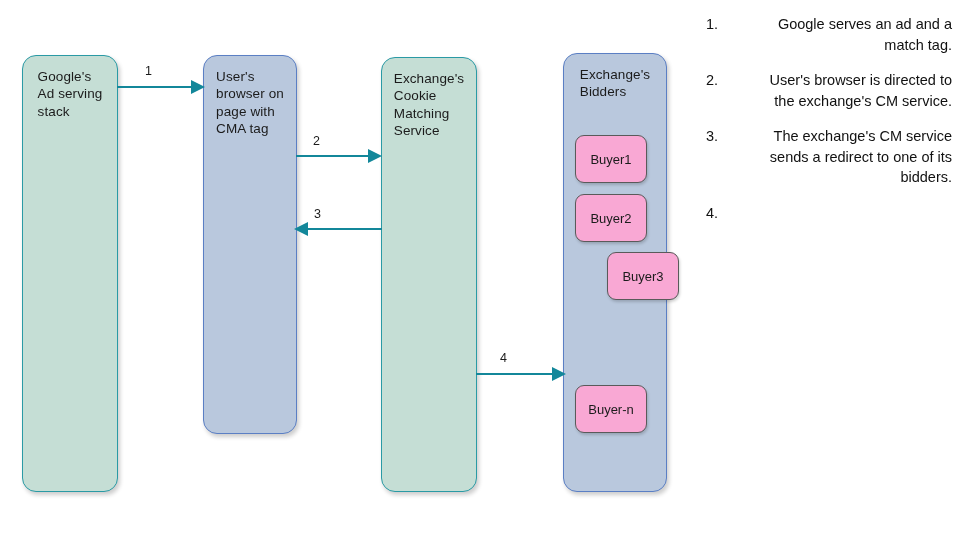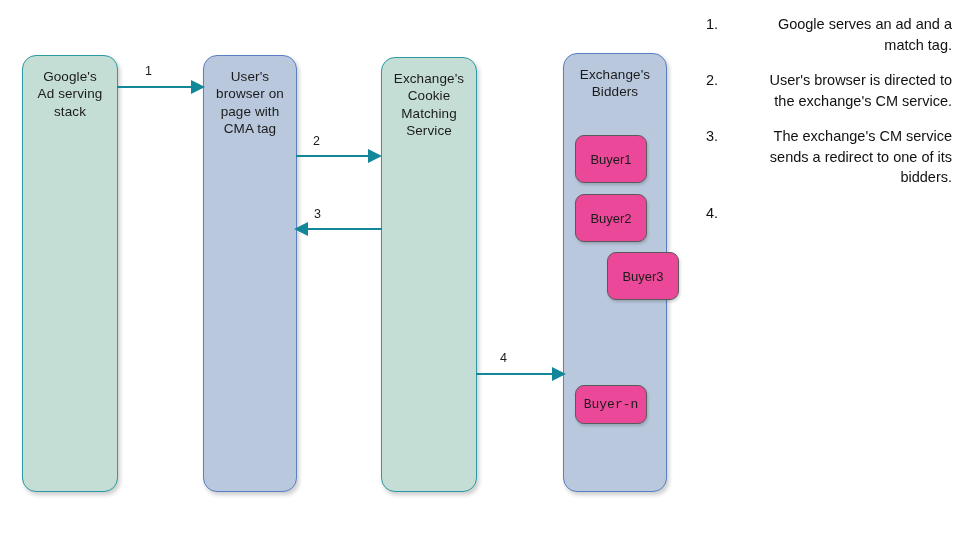--- a/index.html
+++ b/index.html
@@ -17,21 +17,21 @@
   }
 
   
   .proc-box {
     position: absolute;
     box-sizing: border-box;
     border-radius: 14px;
     display: flex;
     justify-content: center;
     align-items: flex-start;
-    text-align: center;
+    text-align: left;
     line-height: 1.28;
     color: #1b1b1b;
     box-shadow: 2px 3px 4px rgba(0,0,0,0.20);
   }
   .proc-box .box-label {
     display: block;
     padding-top: 12px;
     font-size: 13.5px;
     white-space: pre-line;
     letter-spacing: .1px;
@@ -42,21 +42,21 @@
   }
   .blue {
     background: #b9c8dd;
     border: 1.2px solid #5b7fc4;
   }
 
   
   .buyer-box {
     position: absolute;
     box-sizing: border-box;
-    background: #ec4899;
+    background: #f9a8d4;
     border: 1.1px solid #5a5a5a;
     border-radius: 9px;
     display: flex;
     align-items: center;
     justify-content: center;
     font-size: 13px;
     color: #1b1b1b;
     box-shadow: 1px 2px 3px rgba(0,0,0,0.18);
   }
 
@@ -111,21 +111,21 @@
 <body>
 
 <div id="canvas">
 
   <div class="proc-box green" style="left:22px; top:55px; width:96px; height:437px;">
     <span class="box-label">Google's
 Ad serving
 stack</span>
   </div>
 
-  <div class="proc-box blue" style="left:203px; top:55px; width:94px; height:437px;">
+  <div class="proc-box blue" style="left:203px; top:55px; width:94px; height:379px;">
     <span class="box-label">User's
 browser on
 page with
 CMA tag</span>
   </div>
 
   <div class="proc-box green" style="left:381px; top:57px; width:96px; height:435px;">
     <span class="box-label">Exchange's
 Cookie
 Matching
@@ -139,21 +139,21 @@
 
   <div class="buyer-box" style="left:575px; top:135px; width:72px; height:48px;">
     <span>Buyer1</span>
   </div>
   <div class="buyer-box" style="left:575px; top:194px; width:72px; height:48px;">
     <span>Buyer2</span>
   </div>
   <div class="buyer-box" style="left:607px; top:252px; width:72px; height:48px;">
     <span>Buyer3</span>
   </div>
-  <div class="buyer-box" style="left:575px; top:385px; width:72px; height:39px;font-family:Liberation Mono, monospace;">
+  <div class="buyer-box" style="left:575px; top:385px; width:72px; height:48px;">
     <span>Buyer-n</span>
   </div>
 
   <svg class="arrow-svg" style="left:117px; top:78px;" width="88" height="18" viewBox="0 0 88 18">
     <line class="arrow-line" x1="0" y1="9" x2="74" y2="9"></line>
     <polygon class="arrow-head" points="74,2 88,9 74,16"></polygon>
   </svg>
   <div class="arrow-label" style="left:145px; top:64px;">1</div>
 
   <svg class="arrow-svg" style="left:296px; top:147px;" width="86" height="18" viewBox="0 0 86 18">

